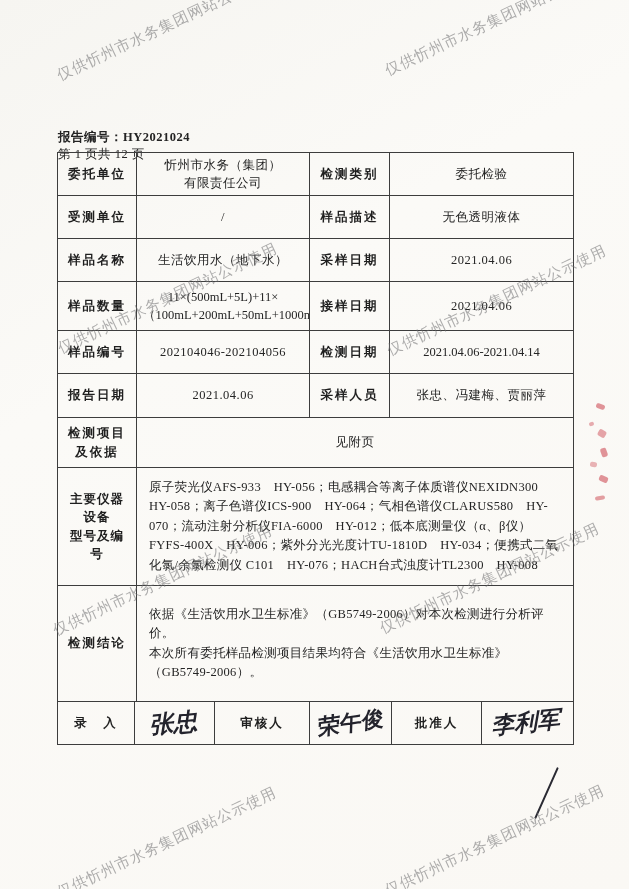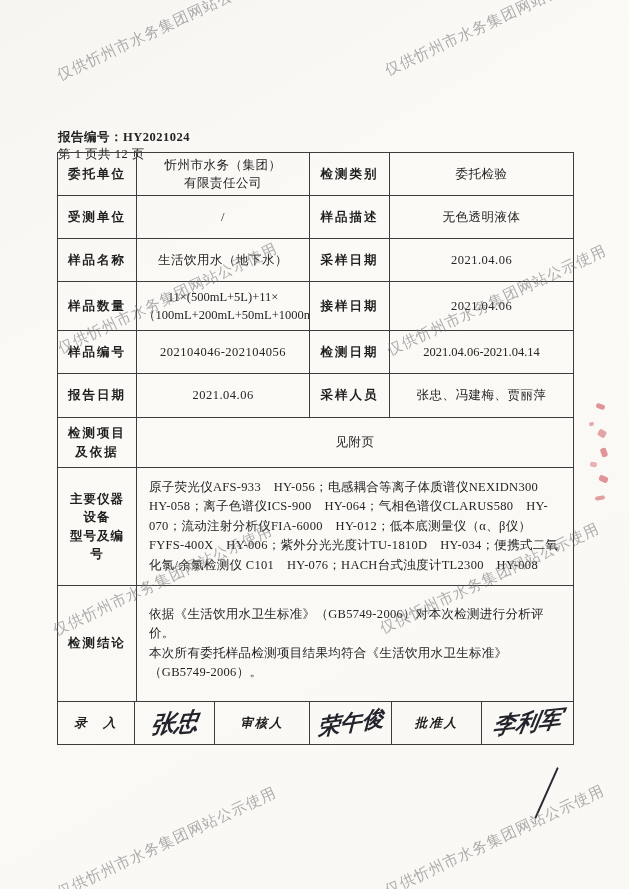--- a/index.html
+++ b/index.html
@@ -30,21 +30,21 @@
     font-size:12.5px;font-weight:normal;vertical-align:middle;
     text-align:center;white-space:pre-line;line-height:1.45;color:#242424;
     overflow:hidden;
   }
   th.lab{letter-spacing:2px;font-weight:600;color:#1f1f1f;}
   td.val{letter-spacing:.5px;}
   td.left{text-align:left;padding:6px 12px;letter-spacing:.3px;line-height:1.55;}
   tr.r1{height:43px;} tr.r2{height:43px;} tr.r3{height:43px;margin-top:23px;}
   tr.r4{height:49px;} tr.r5{height:43px;} tr.r6{height:44px;}
   tr.r7{height:30px;} tr.r8{height:50px;} tr.r9{height:118px;} tr.r10{height:116px;}
-  .sigtab{margin-top:-1px;font-style:italic;}
+  .sigtab{margin-top:-1px;}
   .sigtab tr{height:43px;}
   .sig{
     display:inline-block;
     font-family:"DejaVu Sans","Liberation Sans",sans-serif;
     font-weight:bold;color:#23232c;white-space:nowrap;
   }
   .sig.s1{font-size:24px;transform:rotate(-5deg) skewX(-14deg);}
   .sig.s2{font-size:22px;transform:rotate(-8deg) skewX(-10deg);}
   .sig.s3{font-size:23px;transform:rotate(-6deg) skewX(-16deg);}
   .sig-tail{

